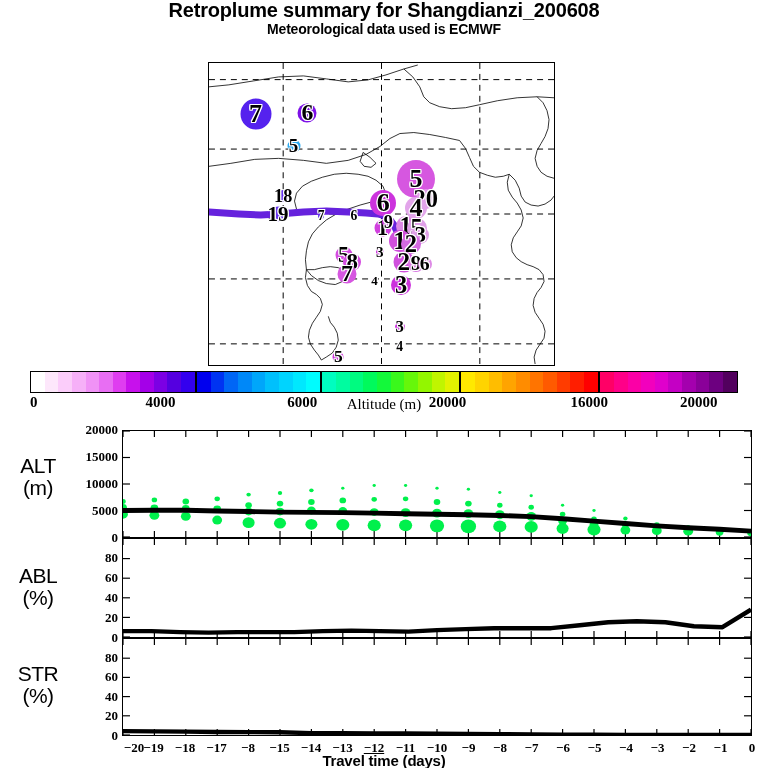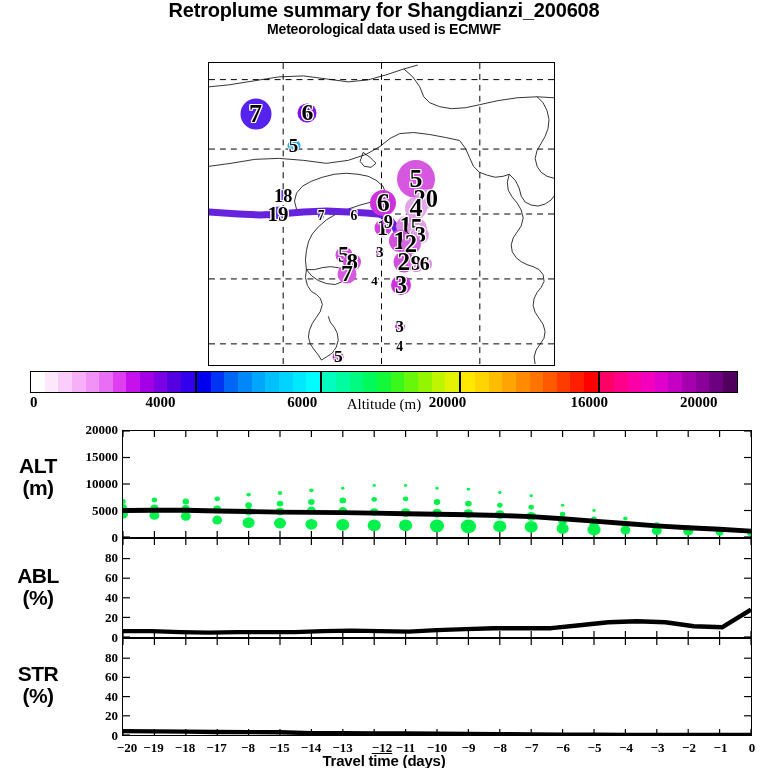--- a/index.html
+++ b/index.html
@@ -40,21 +40,21 @@
   .panel{position:absolute;left:122px;width:630px;
          border:1.3px solid #000;box-sizing:border-box;background:#fff;}
   #p-alt{top:430px;height:108px;}
   #p-abl{top:538px;height:100px;}
   #p-str{top:638px;height:98px;}
   .panel svg{position:absolute;left:0;top:0;width:100%;height:100%;}
 
   .axlabel{position:absolute;right:0;text-align:right;
            font-family:"Liberation Serif",serif;font-size:13px;font-weight:bold;
            line-height:12px;white-space:nowrap;}
-  .bigname{position:absolute;font-size:21px;font-weight:bold;text-align:center;
+  .bigname{position:absolute;font-size:21px;font-weight:normal;text-align:center;
            line-height:22px;letter-spacing:-0.5px;}
 
   #xticklabels{position:absolute;left:122px;top:740px;width:630px;height:16px;}
   .xtl{position:absolute;top:0;transform:translateX(-50%);
        font-family:"Liberation Serif",serif;font-size:13px;font-weight:bold;white-space:nowrap;}
   #xaxis-title{position:absolute;left:0;top:752px;width:768px;text-align:center;
                font-size:15px;font-weight:bold;letter-spacing:-0.2px;}
 </style>
 </head>
 <body>
@@ -498,29 +498,29 @@
       <line x1="630" y1="58.8" x2="623" y2="58.8" stroke="#000" stroke-width="1.2"></line>
       <line x1="0" y1="39.2" x2="7" y2="39.2" stroke="#000" stroke-width="1.2"></line>
       <line x1="630" y1="39.2" x2="623" y2="39.2" stroke="#000" stroke-width="1.2"></line>
       <line x1="0" y1="19.599999999999994" x2="7" y2="19.599999999999994" stroke="#000" stroke-width="1.2"></line>
       <line x1="630" y1="19.599999999999994" x2="623" y2="19.599999999999994" stroke="#000" stroke-width="1.2"></line>
       <polyline points="0,94.08 31.5,94.276 63,94.57 94.5,94.864 126,95.06 157.5,95.256 189,96.04 220.5,96.236 252,96.432 283.5,96.53 315,96.726 346.5,97.02 378,97.216 409.5,97.51 441,97.706 472.5,97.804 504,97.902 535.5,97.902 567,98 598.5,98 630,98" fill="none" stroke="#000000" stroke-width="4.5" stroke-linejoin="round"></polyline>
     </svg>
 </div>
 
 <div id="xticklabels">
-    <div class="xtl" style="left: 5px;">−20</div>
+    <div class="xtl" style="left: 12px;">−20</div>
     <div class="xtl" style="left: 31.5px;">−19</div>
     <div class="xtl" style="left: 63px;">−18</div>
     <div class="xtl" style="left: 94.5px;">−17</div>
     <div class="xtl" style="left: 126px;">−8</div>
     <div class="xtl" style="left: 157.5px;">−15</div>
     <div class="xtl" style="left: 189px;">−14</div>
     <div class="xtl" style="left: 220.5px;">−13</div>
-    <div class="xtl" style="left: 260px; text-decoration: underline;">−12</div>
+    <div class="xtl" style="left: 252px; text-decoration: underline;">−12</div>
     <div class="xtl" style="left: 283.5px;">−11</div>
     <div class="xtl" style="left: 315px;">−10</div>
     <div class="xtl" style="left: 346.5px;">−9</div>
     <div class="xtl" style="left: 378px;">−8</div>
     <div class="xtl" style="left: 409.5px;">−7</div>
     <div class="xtl" style="left: 441px;">−6</div>
     <div class="xtl" style="left: 472.5px;">−5</div>
     <div class="xtl" style="left: 504px;">−4</div>
     <div class="xtl" style="left: 535.5px;">−3</div>
     <div class="xtl" style="left: 567px;">−2</div>

